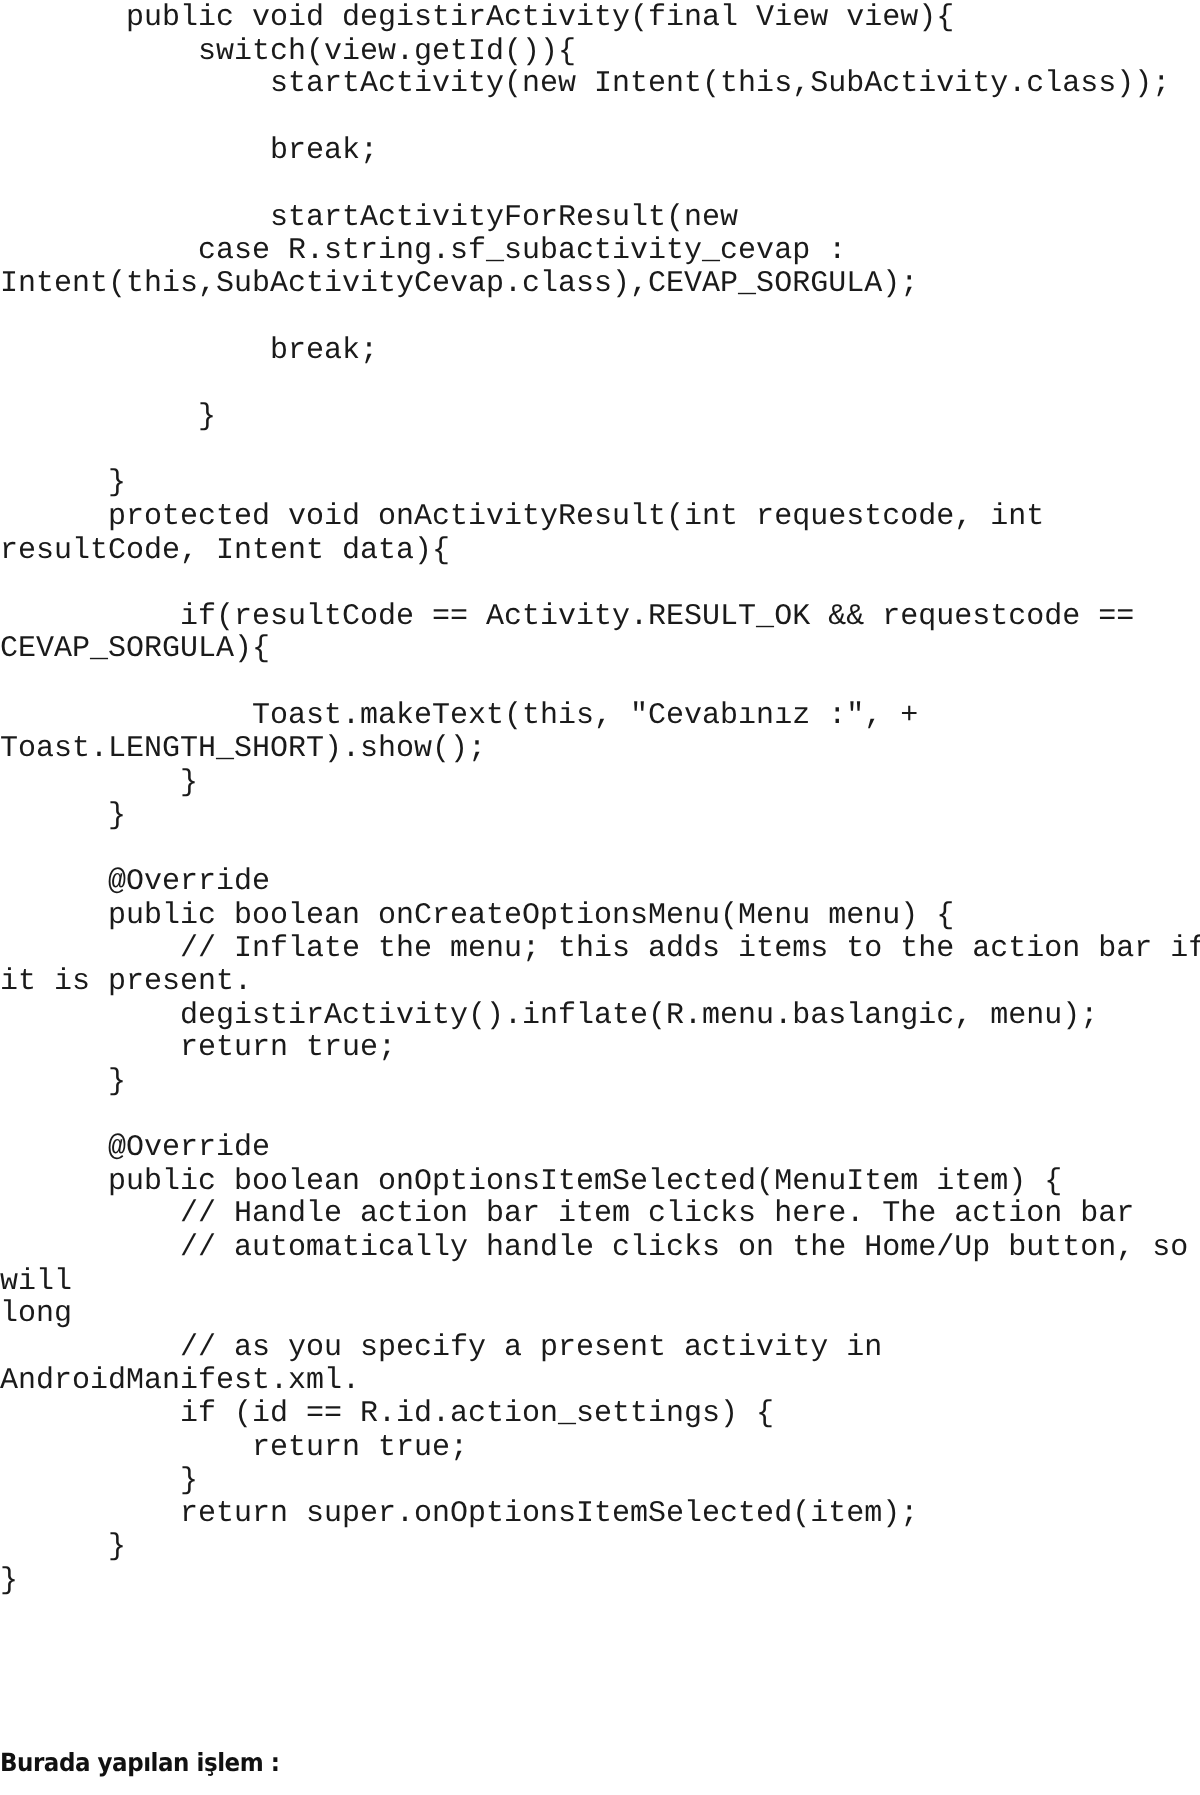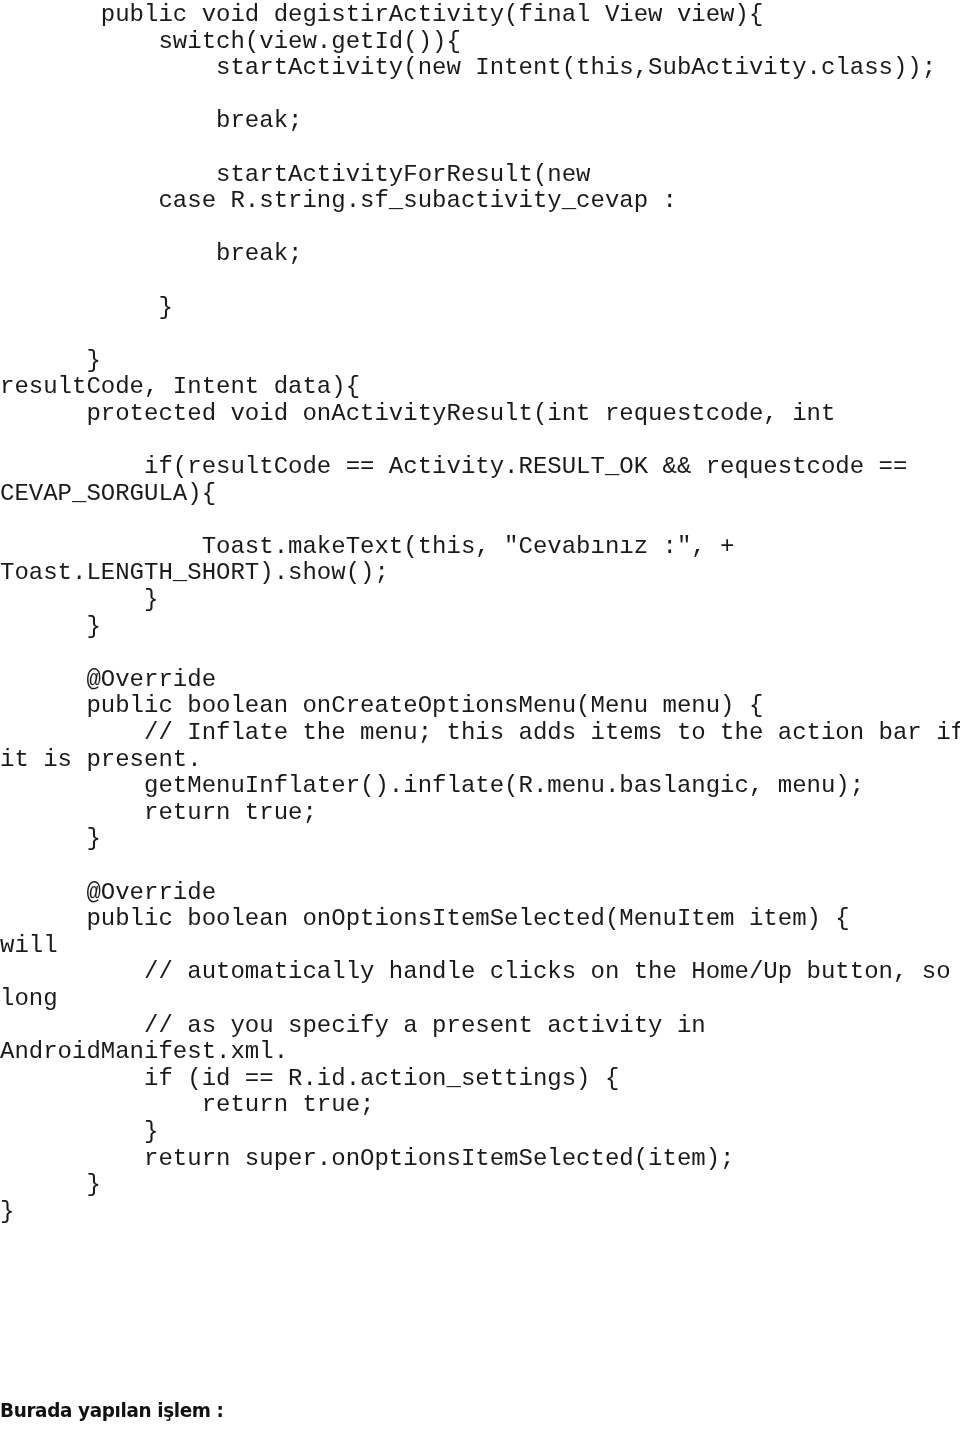--- a/index.html
+++ b/index.html
@@ -76,49 +76,51 @@
 
   <div id="code-block">
     <div class="code-line">       public void degistirActivity(final View view){</div>
     <div class="code-line">           switch(view.getId()){</div>
     <div class="code-line">               startActivity(new Intent(this,SubActivity.class));</div>
     <div class="code-line blank"></div>
     <div class="code-line">               break;</div>
     <div class="code-line blank"></div>
     <div class="code-line">               startActivityForResult(new</div>
     <div class="code-line">           case R.string.sf_subactivity_cevap :</div>
+    <div class="code-line">Intent(this,SubActivityCevap.class),CEVAP_SORGULA);</div>
     <div class="code-line blank"></div>
     <div class="code-line">               break;</div>
     <div class="code-line blank"></div>
     <div class="code-line">           }</div>
     <div class="code-line blank"></div>
     <div class="code-line">      }</div>
+    <div class="code-line">      protected void onActivityResult(int requestcode, int</div>
     <div class="code-line">resultCode, Intent data){</div>
-    <div class="code-line">      protected void onActivityResult(int requestcode, int</div>
     <div class="code-line blank"></div>
     <div class="code-line">          if(resultCode == Activity.RESULT_OK &amp;&amp; requestcode ==</div>
     <div class="code-line">CEVAP_SORGULA){</div>
     <div class="code-line blank"></div>
     <div class="code-line">              Toast.makeText(this, "Cevabınız :", +</div>
     <div class="code-line">Toast.LENGTH_SHORT).show();</div>
     <div class="code-line">          }</div>
     <div class="code-line">      }</div>
     <div class="code-line blank"></div>
     <div class="code-line">      @Override</div>
     <div class="code-line">      public boolean onCreateOptionsMenu(Menu menu) {</div>
     <div class="code-line">          // Inflate the menu; this adds items to the action bar if</div>
     <div class="code-line">it is present.</div>
-    <div class="code-line">          getMenuInflater().inflate(R.menu.baslangic, menu);</div>
+    <div class="code-line">          degistirActivity().inflate(R.menu.baslangic, menu);</div>
     <div class="code-line">          return true;</div>
     <div class="code-line">      }</div>
     <div class="code-line blank"></div>
     <div class="code-line">      @Override</div>
     <div class="code-line">      public boolean onOptionsItemSelected(MenuItem item) {</div>
+    <div class="code-line">          // Handle action bar item clicks here. The action bar</div>
+    <div class="code-line">          // automatically handle clicks on the Home/Up button, so</div>
     <div class="code-line">will</div>
-    <div class="code-line">          // automatically handle clicks on the Home/Up button, so</div>
     <div class="code-line">long</div>
     <div class="code-line">          // as you specify a present activity in</div>
     <div class="code-line">AndroidManifest.xml.</div>
     <div class="code-line">          if (id == R.id.action_settings) {</div>
     <div class="code-line">              return true;</div>
     <div class="code-line">          }</div>
     <div class="code-line">          return super.onOptionsItemSelected(item);</div>
     <div class="code-line">      }</div>
     <div class="code-line">}</div>
   </div>

